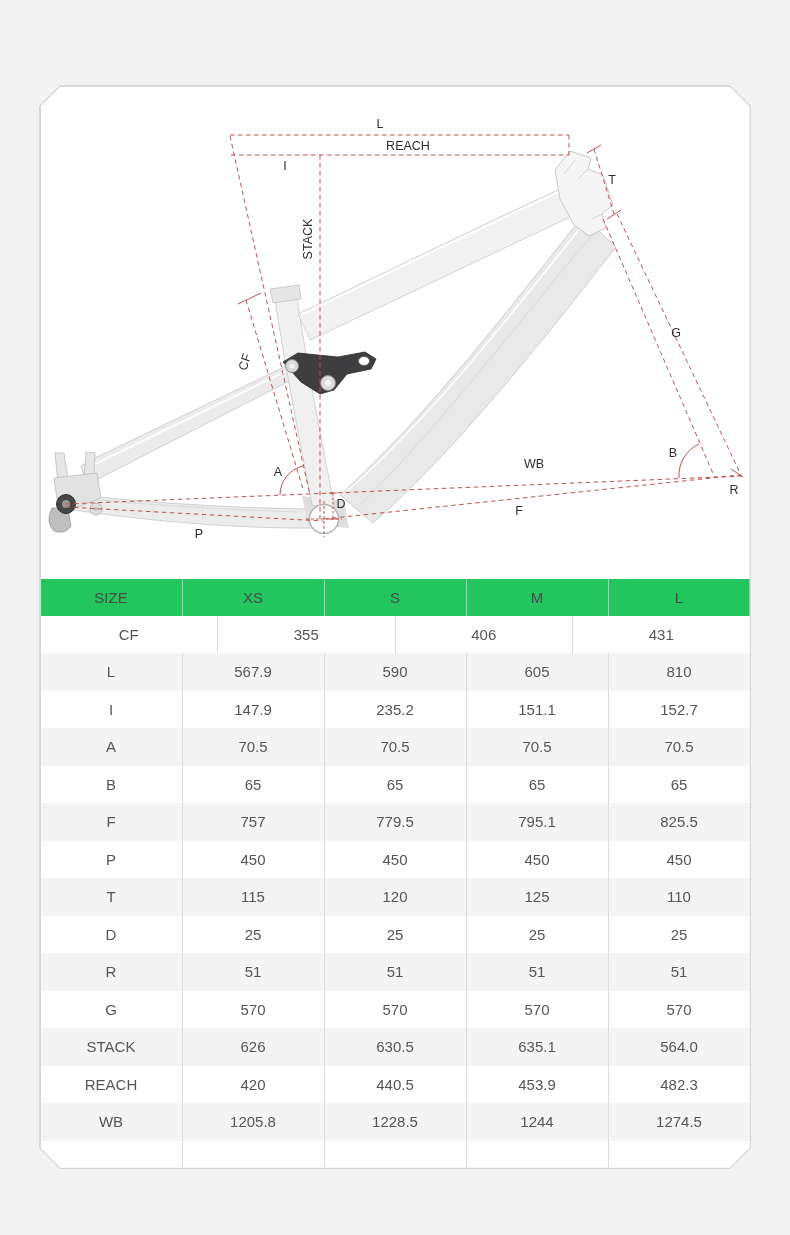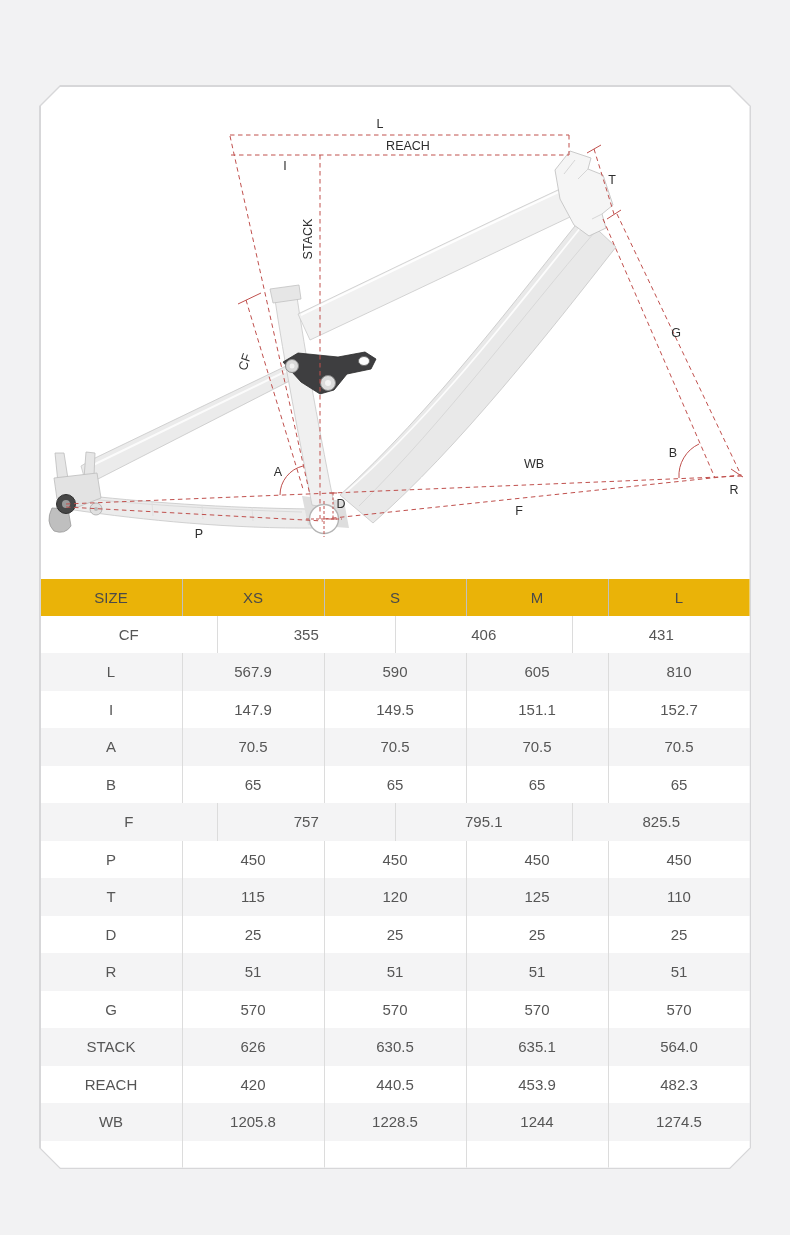--- a/index.html
+++ b/index.html
@@ -15,21 +15,21 @@
   }
   .card{
     position:absolute;left:1.5px;top:1.5px;right:1.5px;bottom:1.5px;
     background:#ffffff;
     clip-path:polygon(20px 0,calc(100% - 20px) 0,100% 20px,100% calc(100% - 20px),calc(100% - 20px) 100%,20px 100%,0 calc(100% - 20px),0 20px);
   }
   .diagram{position:absolute;left:0;top:0;width:709px;height:493px;}
   svg text{font-family:"Liberation Sans",sans-serif;font-size:12.5px;fill:#2e2e2e;}
   .geo-table{position:absolute;left:0;top:492px;right:0;}
   .thead,.trow,.tfoot{display:flex;width:100%;}
-  .thead{height:37px;background:#eab308;}
+  .thead{height:37px;background:#22c55e;}
   .trow{height:37.5px;background:#ffffff;}
   .trow:nth-child(even){background:#f4f4f5;}
   .tfoot{height:29px;background:#ffffff;}
   .cell{
     flex:1 1 0;display:flex;align-items:center;justify-content:center;
     font-size:15px;color:#565656;border-right:1px solid #dcdcdc;
     box-sizing:border-box;
   }
   .cell:last-child{border-right:none;}
   .thead .cell{color:#4a4a4a;border-right:1px solid #c0c0c0;}
@@ -153,41 +153,42 @@
         <div class="trow">
           <div class="cell">L</div>
           <div class="cell">567.9</div>
           <div class="cell">590</div>
           <div class="cell">605</div>
           <div class="cell">810</div>
         </div>
         <div class="trow">
           <div class="cell">I</div>
           <div class="cell">147.9</div>
-          <div class="cell">149.5</div>
+          <div class="cell">235.2</div>
           <div class="cell">151.1</div>
           <div class="cell">152.7</div>
         </div>
         <div class="trow">
           <div class="cell">A</div>
           <div class="cell">70.5</div>
           <div class="cell">70.5</div>
           <div class="cell">70.5</div>
           <div class="cell">70.5</div>
         </div>
         <div class="trow">
           <div class="cell">B</div>
           <div class="cell">65</div>
           <div class="cell">65</div>
           <div class="cell">65</div>
           <div class="cell">65</div>
         </div>
         <div class="trow">
           <div class="cell">F</div>
           <div class="cell">757</div>
+          <div class="cell">779.5</div>
           <div class="cell">795.1</div>
           <div class="cell">825.5</div>
         </div>
         <div class="trow">
           <div class="cell">P</div>
           <div class="cell">450</div>
           <div class="cell">450</div>
           <div class="cell">450</div>
           <div class="cell">450</div>
         </div>

